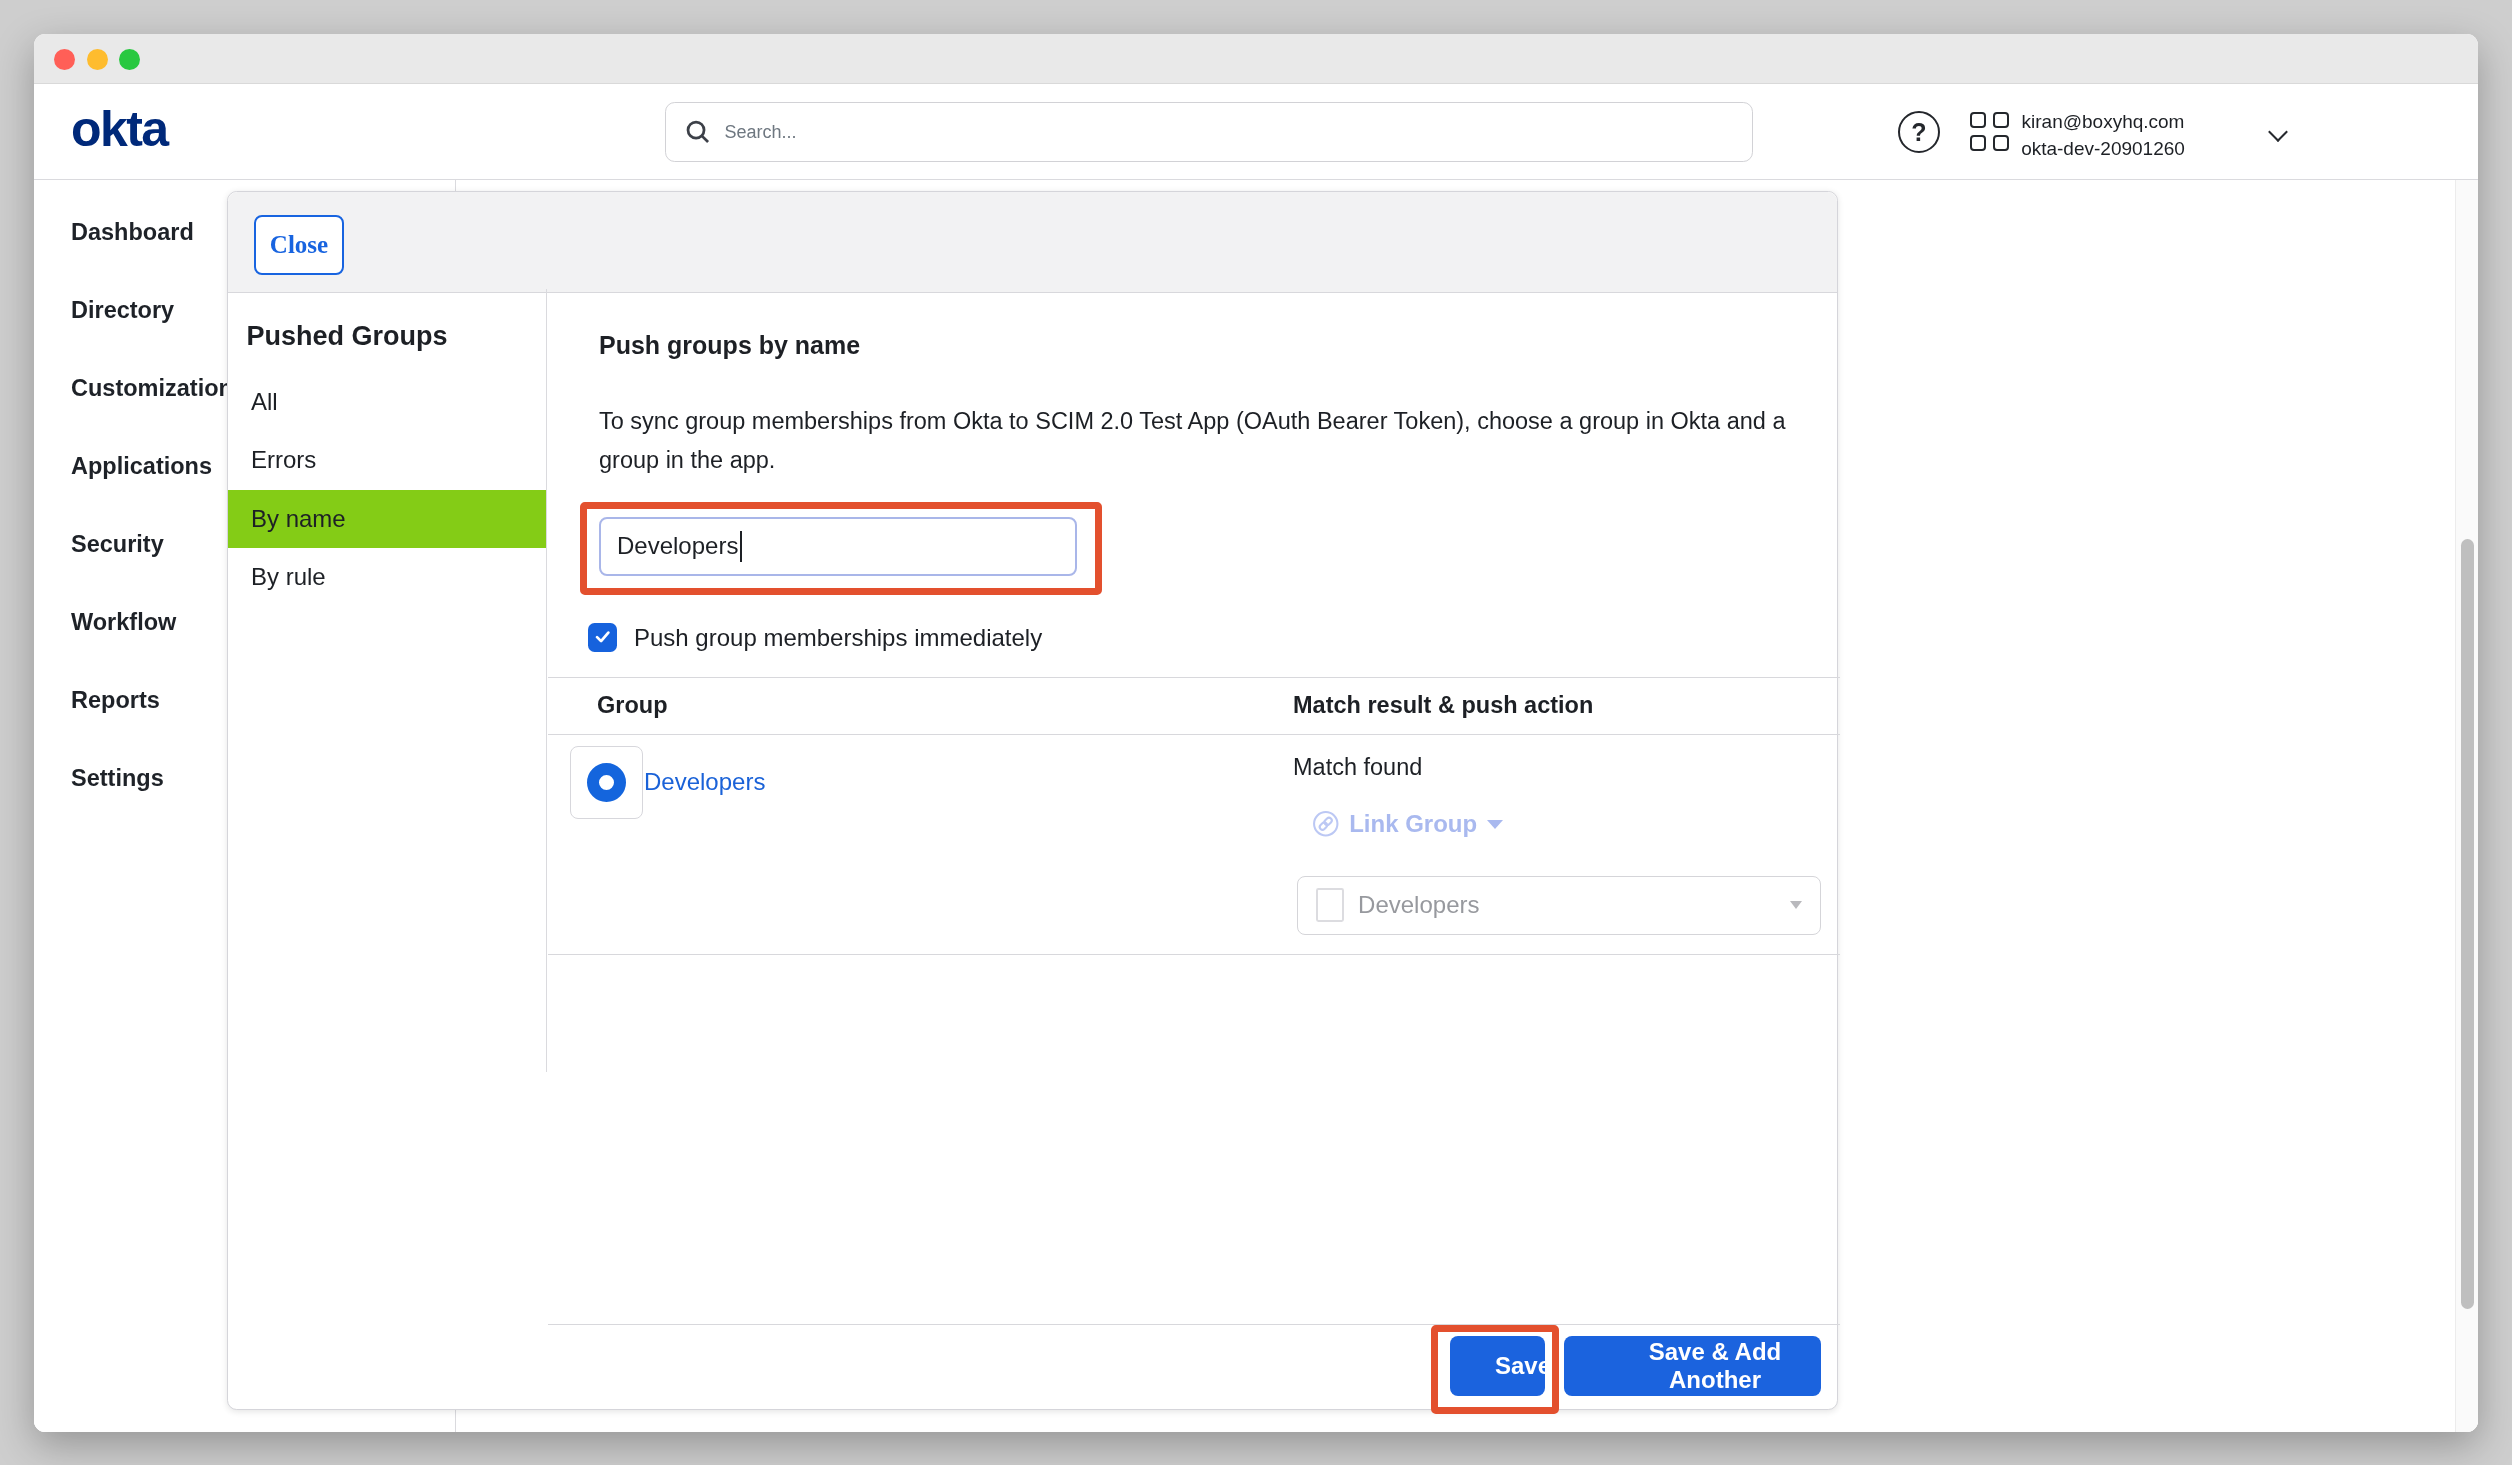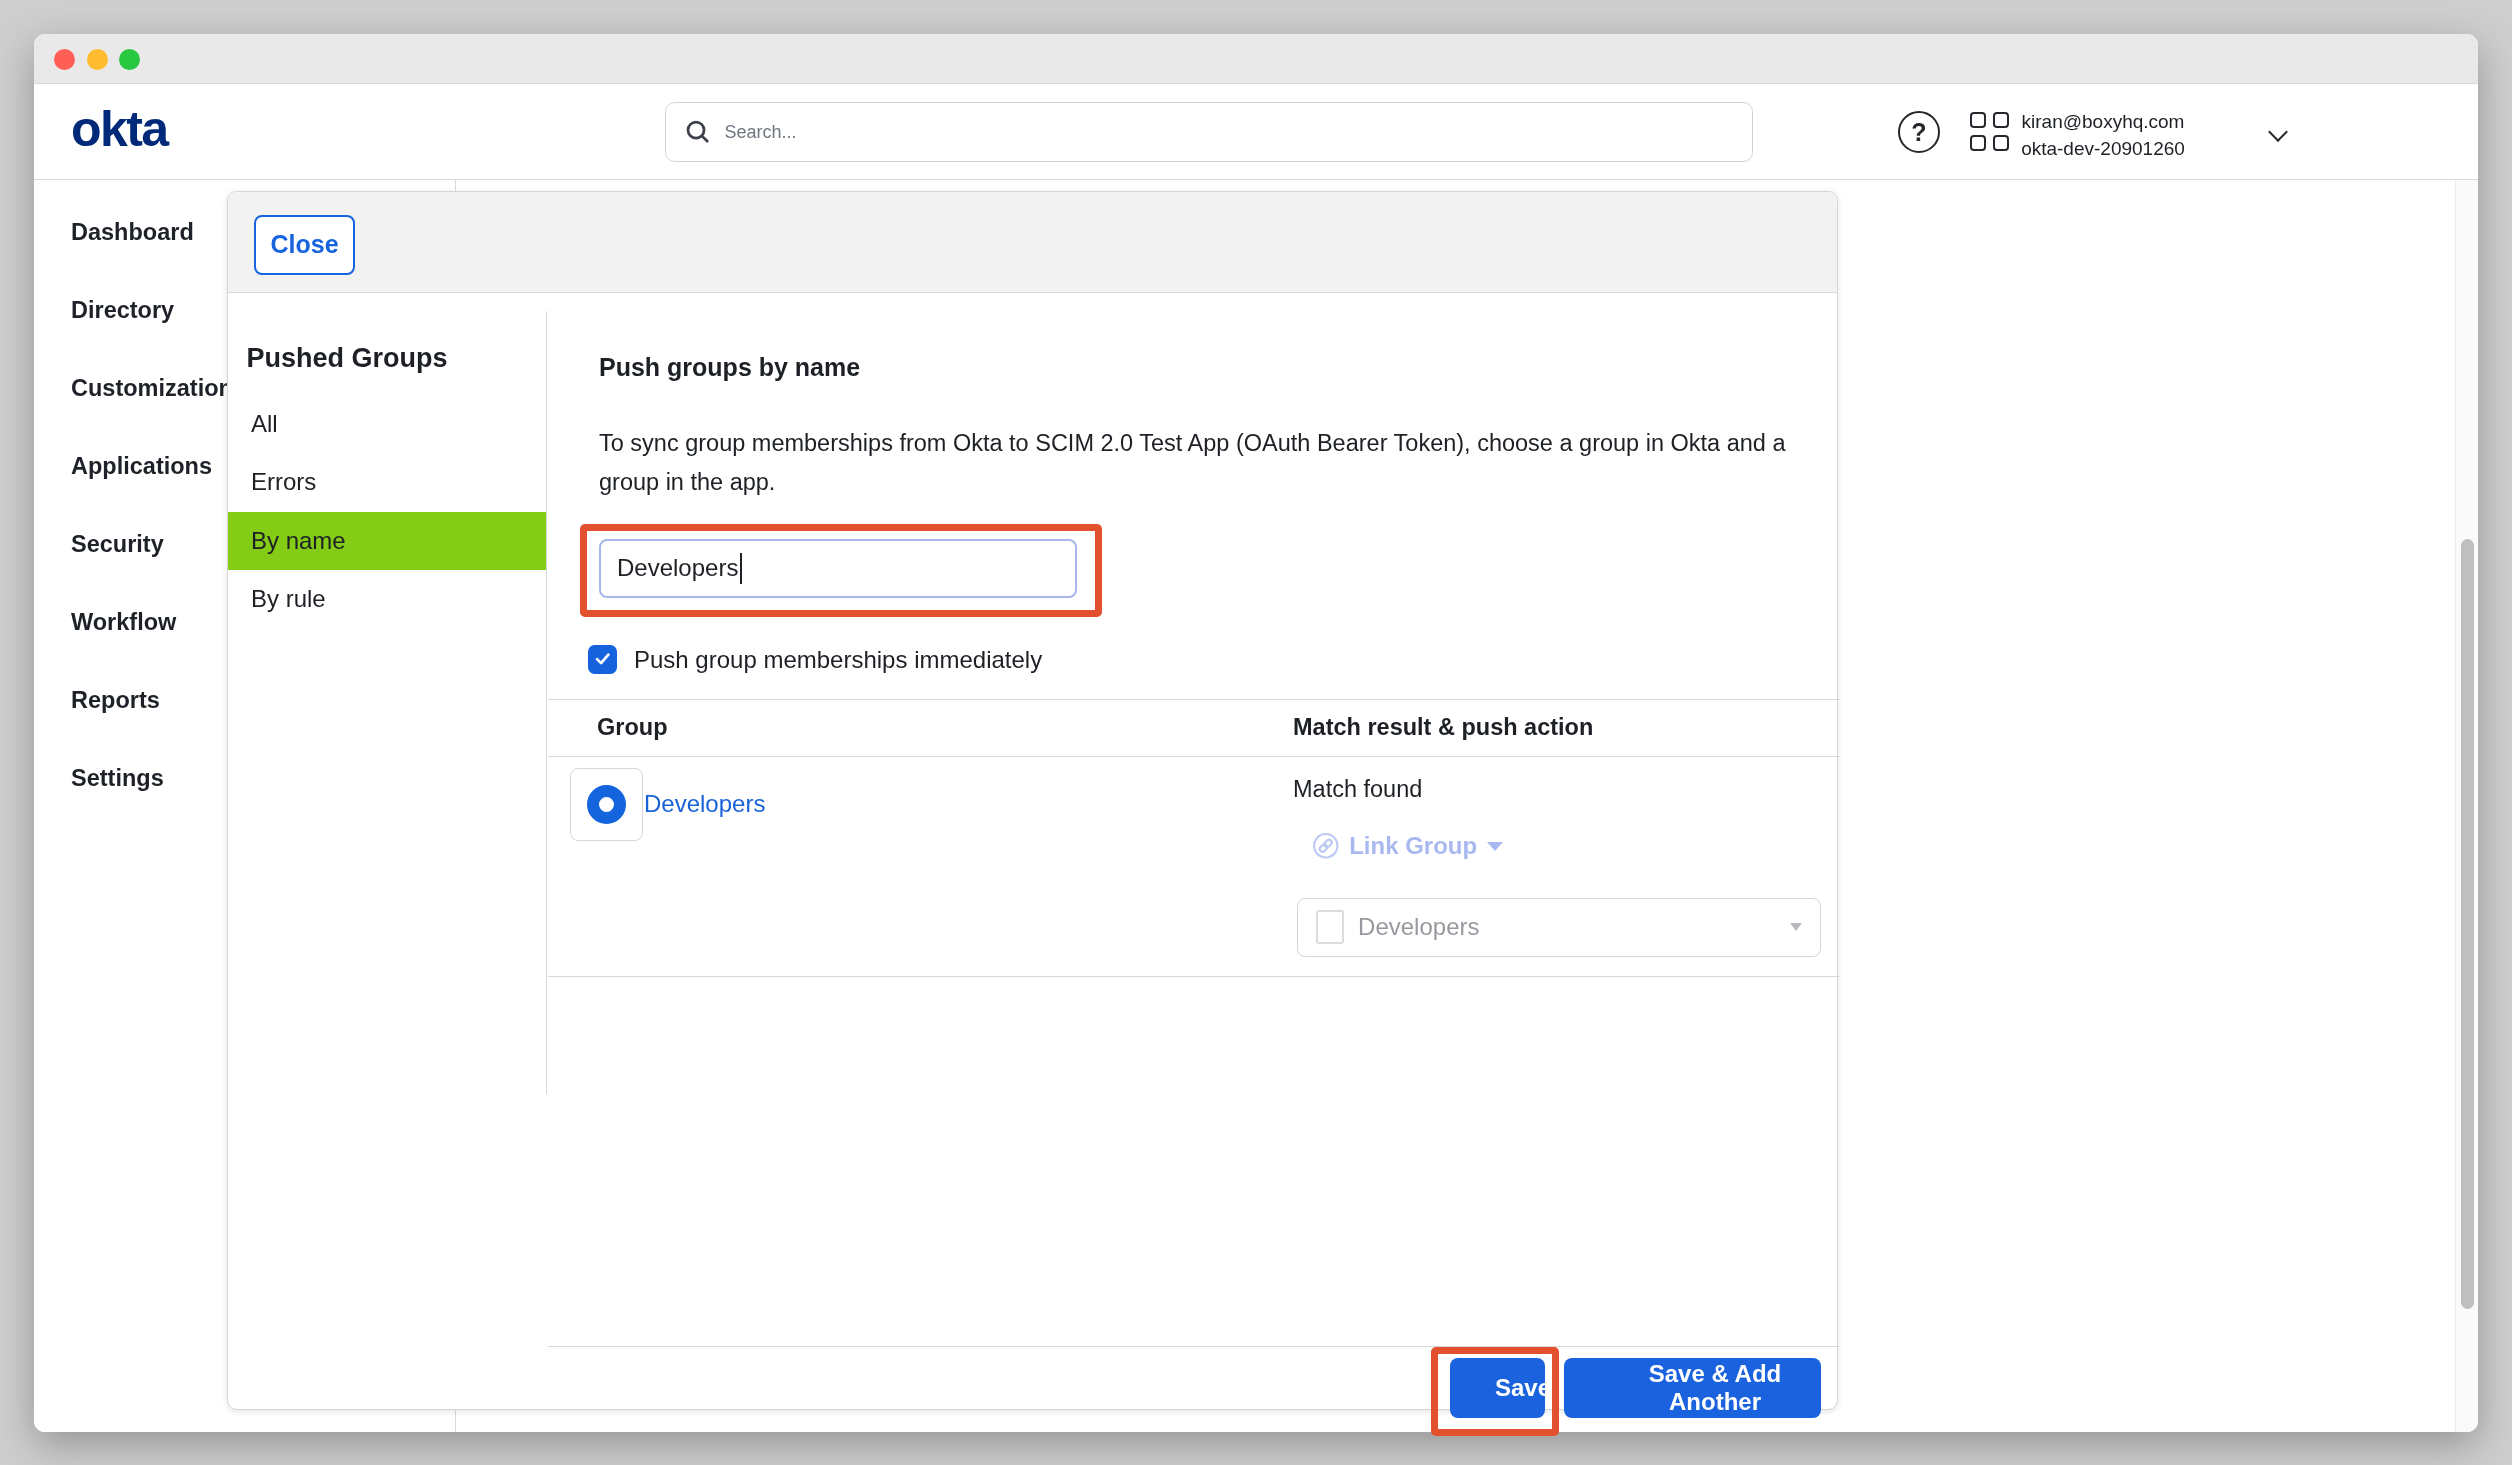--- a/index.html
+++ b/index.html
@@ -98,26 +98,26 @@
   .dialog {
     position:absolute; left:193px; top:10.5px; width:1611px; height:1219px;
     background:#fff; border:0.8px solid #d5d5da; border-radius:9.7px;
     box-shadow:0 1.6px 6.5px rgba(0,0,0,.10);
   }
   .dheader {
     position:absolute; left:0; top:0; width:100%; height:101px;
     background:#f2f2f3; border-bottom:0.8px solid #d8d8dc; border-radius:9.7px 9.7px 0 0;
   }
   .closebtn {
-    position:absolute; left:26px; top:23px; width:101px; height:60px;
+    position:absolute; left:26px; top:23px; width:90px; height:60px;
     background:#fff; border:2.4px solid #1864e0; border-radius:8px;
     color:#1864e0; font-size:25px; font-weight:bold;
-    font-family:Liberation Sans, sans-serif; cursor:pointer;
-  }
-  .dbody { position:absolute; left:0; top:119px; width:100%; height:783px; }
+    font-family:Liberation Serif, serif; cursor:pointer;
+  }
+  .dbody { position:absolute; left:0; top:97px; width:100%; height:783px; }
   .dnav {
     position:absolute; left:0; top:0; width:319px; height:100%;
     border-right:0.8px solid #dadade;
   }
   .dnav-title { position:absolute; left:18.6px; top:32px; font-size:27px; font-weight:bold; color:#1d2025; }
   .dnav-item {
     position:absolute; left:0; width:100%; height:58px; line-height:58px;
     padding-left:23px; font-size:24px; color:#1d2025; cursor:pointer;
   }
   .dnav-item.i0 { top:84px; } .dnav-item.i1 { top:142px; }

